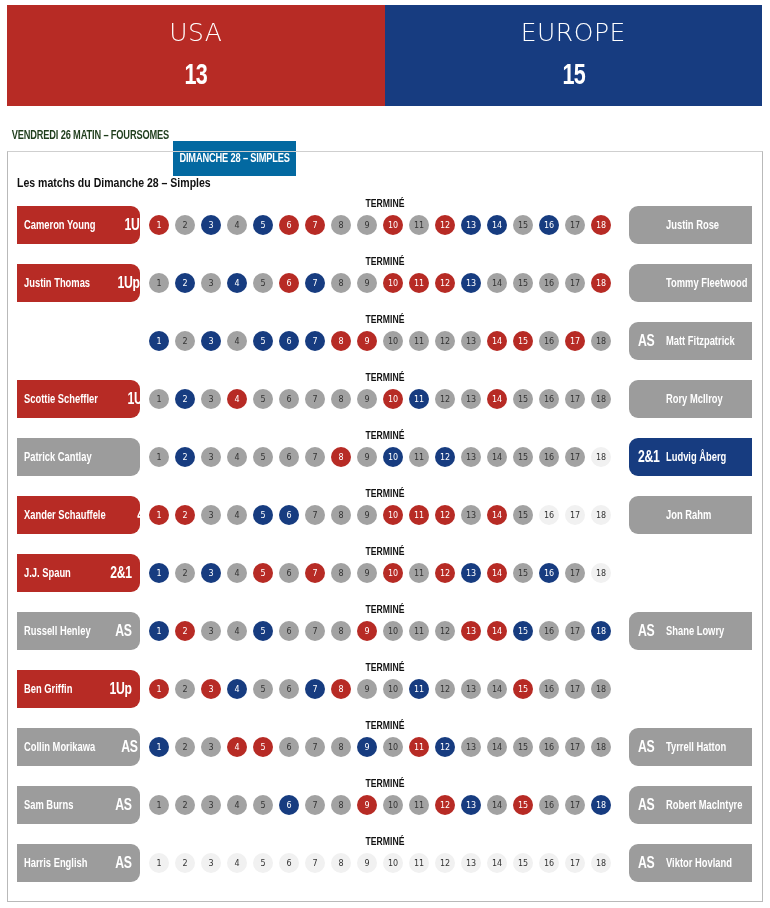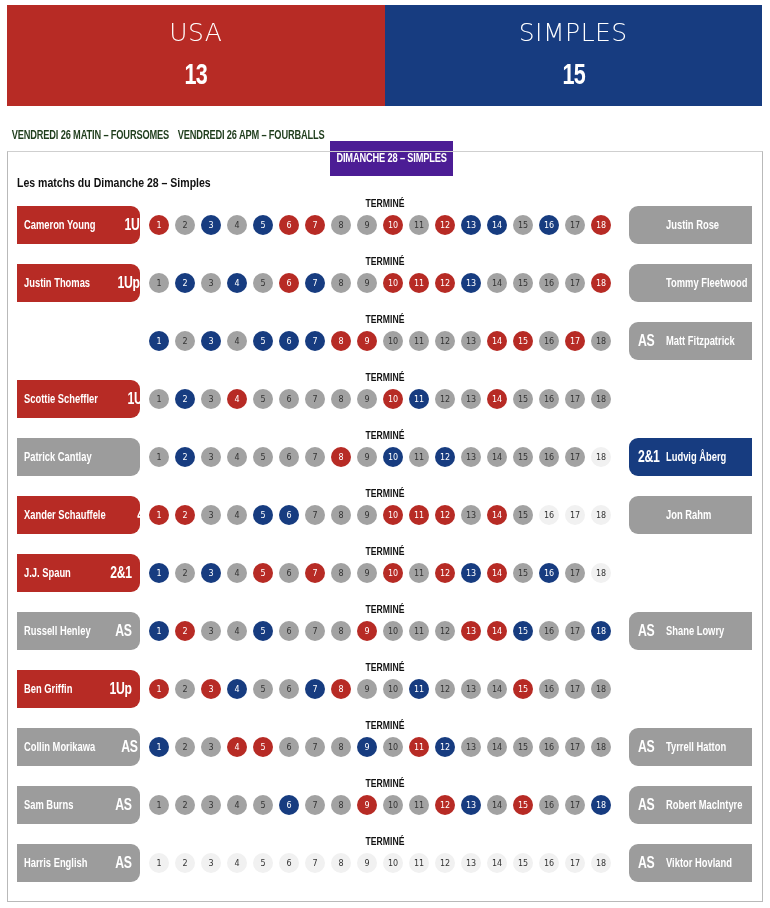--- a/index.html
+++ b/index.html
@@ -9,21 +9,21 @@
   .scoreboard { position: absolute; left: 7px; top: 5px; width: 755px; height: 101px; display: flex; justify-content: space-between; }
   .team { flex: 1; display: flex; flex-direction: column; align-items: center; color: #ffffff; }
   .team.usa { background: #b72b25; }
   .team.eur { background: #173c80; }
   .team-name { font-family: "DejaVu Sans", sans-serif; font-weight: 300; font-size: 25px; margin-top: 13px; letter-spacing: 0.5px; }
   .team-score { font-family: "Liberation Sans", sans-serif; font-weight: bold; font-size: 30px; margin-top: 10px; transform: scaleX(0.72); letter-spacing: -1px; }
 
   .tabs { position: absolute; left: 7px; top: 117px; width: 755px; height: 35px; display: flex; align-items: center; }
   .tab { height: 35px; display: flex; align-items: center; justify-content: center; font-family: "Liberation Sans", sans-serif; font-weight: bold; font-size: 12.5px; color: #1f3d1c; white-space: nowrap; cursor: pointer; }
   .tab span { display: inline-block; transform: scaleX(0.74); transform-origin: center; letter-spacing: -0.2px; }
-  .tab.active { background: #4c1d95; color: #ffffff; margin-top: 47px; }
+  .tab.active { background: #0369a1; color: #ffffff; margin-top: 47px; }
 
   .frame { position: absolute; left: 7px; top: 151px; width: 756px; height: 751px; border: 1.5px solid #b9b9b9; border-top-color: #cfcfcf; }
 
   .section-title { position: absolute; left: 17px; top: 175px; font-family: "Liberation Sans", sans-serif; font-weight: bold; font-size: 13.5px; color: #111; white-space: nowrap; transform: scaleX(0.78); transform-origin: left center; }
 
   .match { position: absolute; left: 0; width: 770px; height: 58px; }
   .status { position: absolute; left: 345px; width: 80px; top: 0; text-align: center; font-family: "Liberation Sans", sans-serif; font-weight: bold; font-size: 11.5px; color: #111; transform: scaleX(0.75); }
 
   .pbox { position: absolute; top: 9px; width: 123px; height: 38px; display: flex; align-items: center; color: #ffffff; font-weight: bold; }
   .pbox.left { left: 17px; border-radius: 0 9px 9px 0; padding-left: 7px; padding-right: 8px; justify-content: space-between; }
@@ -48,31 +48,28 @@
 </style>
 </head>
 <body>
 
 <div class="scoreboard">
   <div class="team usa">
     <div class="team-name">USA</div>
     <div class="team-score">13</div>
   </div>
   <div class="team eur">
-    <div class="team-name">SIMPLES</div>
+    <div class="team-name">EUROPE</div>
     <div class="team-score">15</div>
   </div>
 </div>
 
 <div class="tabs">
   <div class="tab" style="width:166px">
       <span>VENDREDI 26 MATIN – FOURSOMES</span>
-    </div>
-  <div class="tab" style="width:157px">
-      <span>VENDREDI 26 APM – FOURBALLS</span>
     </div>
   <div class="tab active" style="width:123px">
       <span>DIMANCHE 28 – SIMPLES</span>
     </div>
 </div>
 
 <div class="frame"></div>
 
 <div class="section-title">Les matchs du Dimanche 28 – Simples</div>
 
@@ -184,20 +181,24 @@
         <div class="hole G" style="left: 208px;">9</div>
         <div class="hole R" style="left: 234px;">10</div>
         <div class="hole B" style="left: 260px;">11</div>
         <div class="hole G" style="left: 286px;">12</div>
         <div class="hole G" style="left: 312px;">13</div>
         <div class="hole R" style="left: 338px;">14</div>
         <div class="hole G" style="left: 364px;">15</div>
         <div class="hole G" style="left: 390px;">16</div>
         <div class="hole G" style="left: 416px;">17</div>
         <div class="hole G" style="left: 442px;">18</div>
+      </div>
+      <div class="pbox right grey noscore">
+        <span class="pscore"></span>
+        <span class="pname">Rory McIlroy</span>
       </div>
     </div>
     <div class="match" style="top: 429px;">
       <div class="status">TERMINÉ</div>
       <div class="pbox left grey">
         <span class="pname">Patrick Cantlay</span>
         <span class="pscore"></span>
       </div>
       <div class="holes">
         <div class="hole G" style="left: 0px;">1</div>

